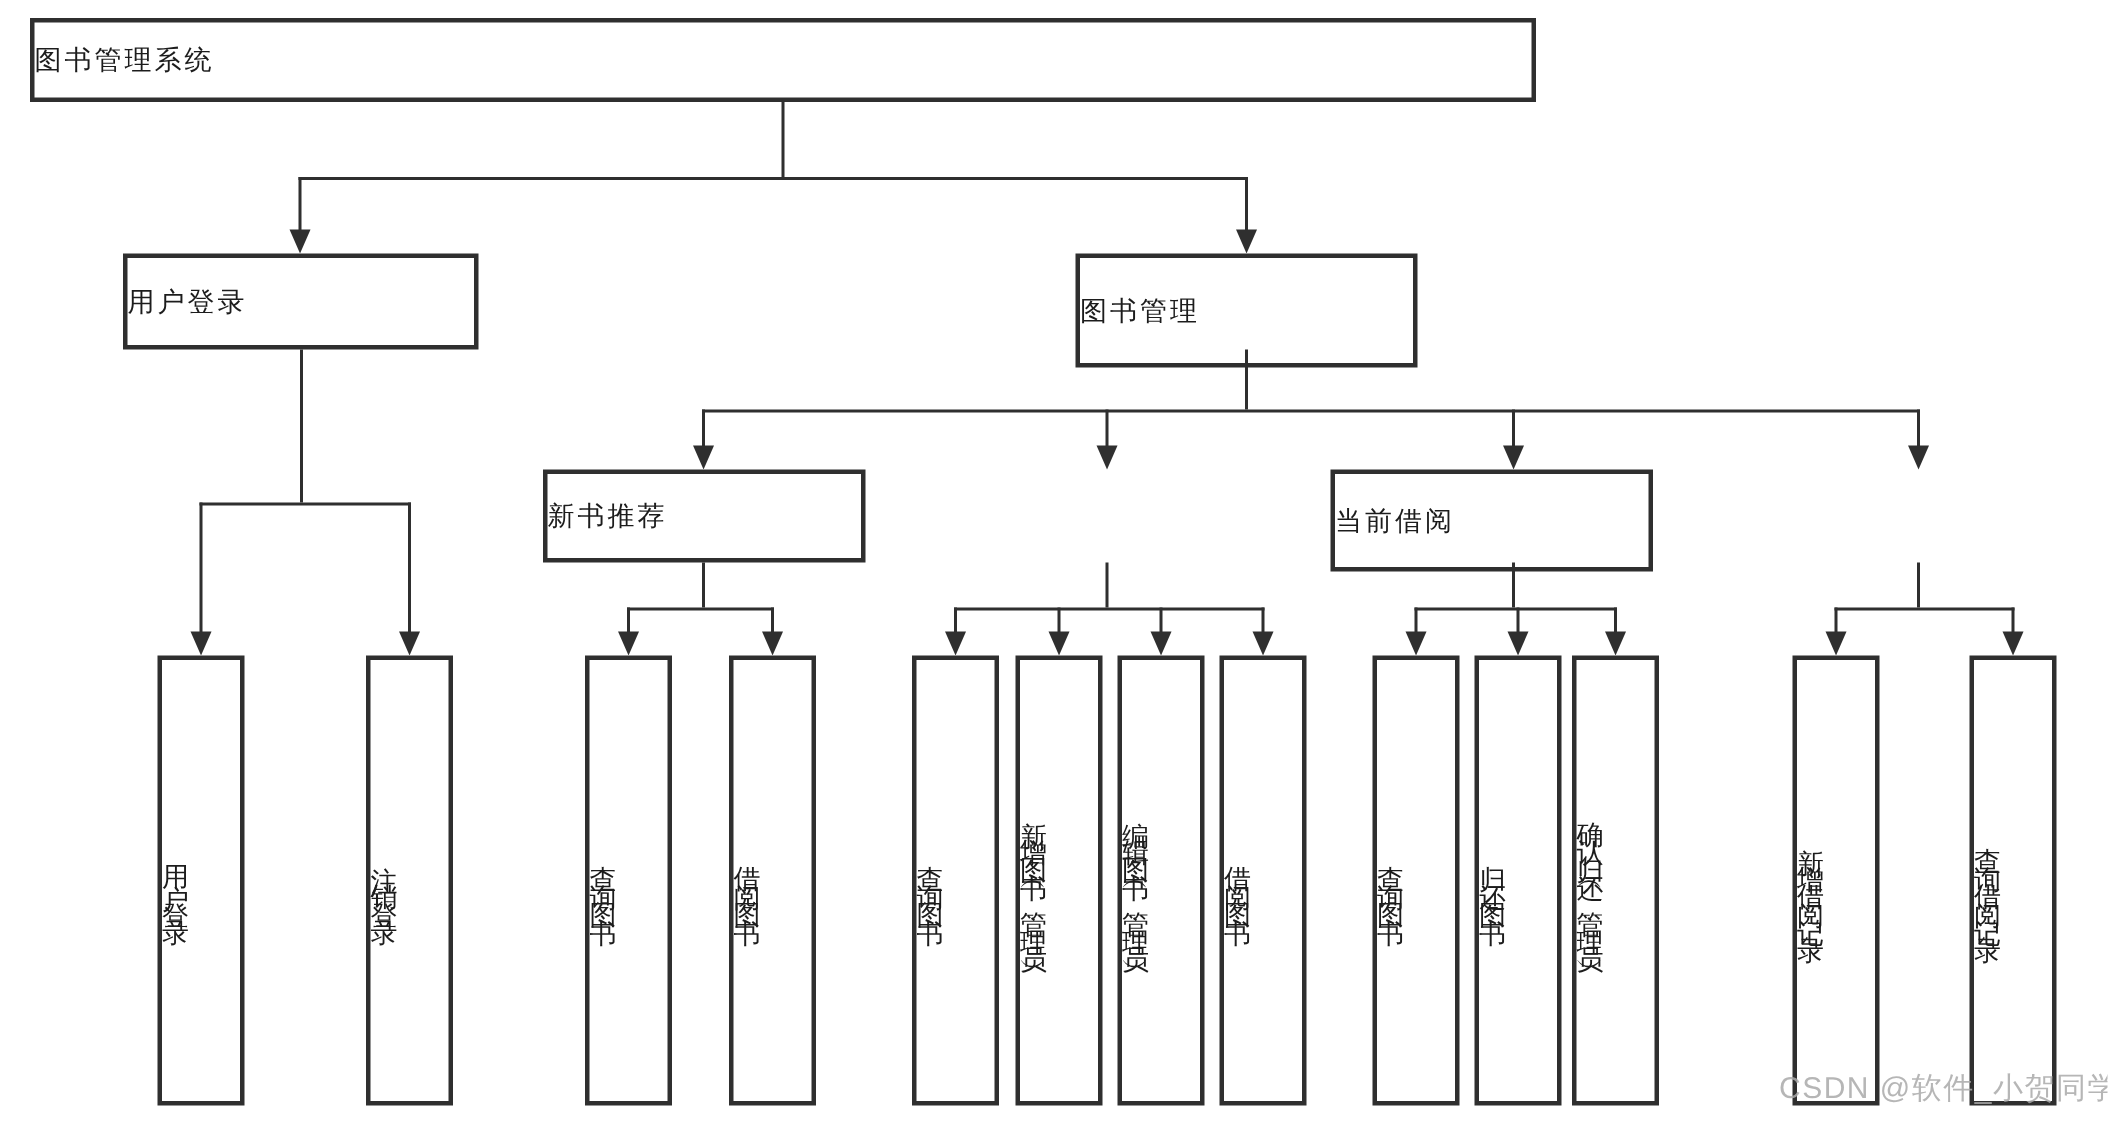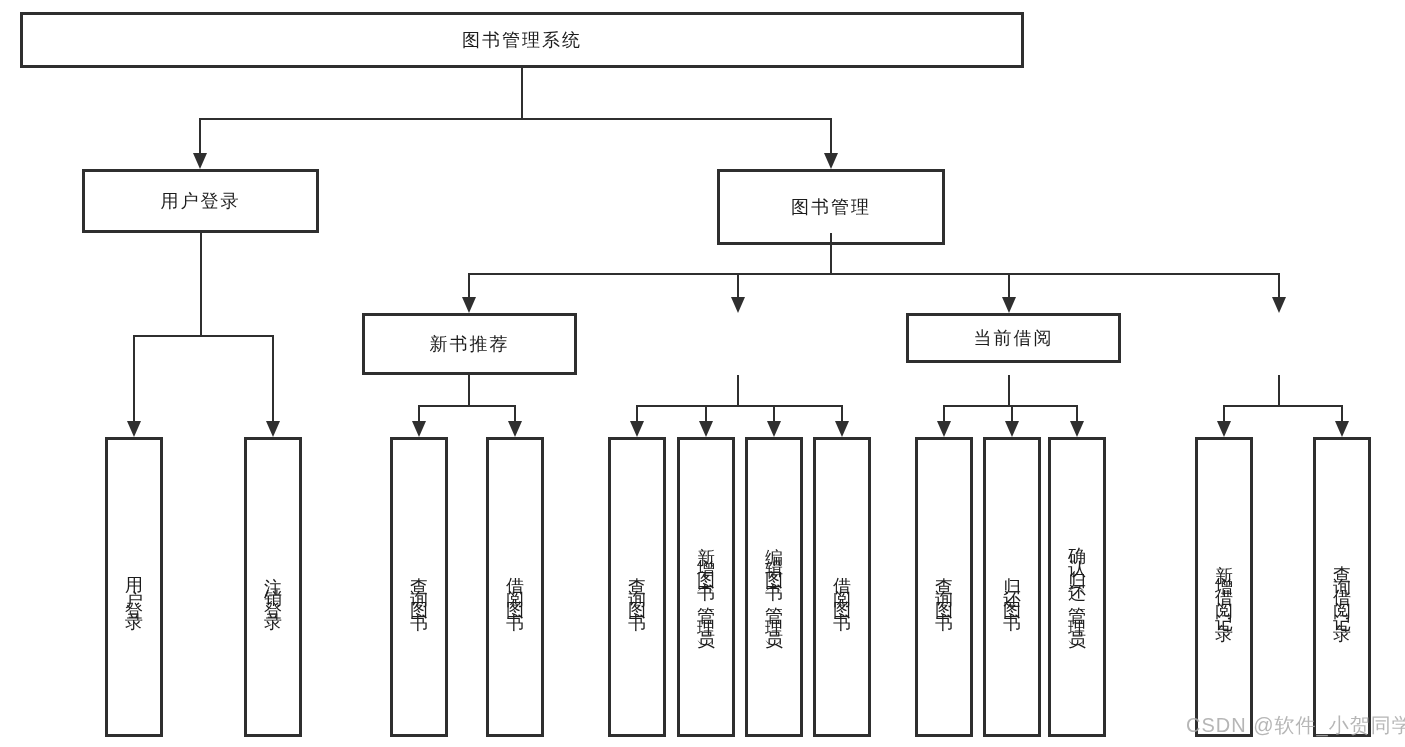--- a/index.html
+++ b/index.html
@@ -21,21 +21,20 @@
     background:var(--background);
     overflow:hidden;
   }
   .node{
     position:absolute;
     box-sizing:border-box;
     border:3px solid var(--line);
     background:var(--node_bg);
     display:flex;
     align-items:center;
-    justify-content:center;
     color:var(--text);
     font-size:18px;
     letter-spacing:2px;
     white-space:nowrap;
   }
   .leaf .label-v{
     writing-mode:vertical-rl;
     text-orientation:mixed;
     letter-spacing:12px;
     line-height:1;
@@ -97,21 +96,21 @@
   <div class="vline" style="left:737px;top:273px;height:25px"></div>
   <div class="arrow" style="left:731px;top:297px"></div>
   <div class="vline" style="left:1008px;top:273px;height:25px"></div>
   <div class="arrow" style="left:1002px;top:297px"></div>
   <div class="vline" style="left:1278px;top:273px;height:25px"></div>
   <div class="arrow" style="left:1272px;top:297px"></div>
 
   <div class="node" style="left:362px;top:313px;width:215px;height:62px">
     <span>新书推荐</span>
   </div>
-  <div class="node" style="left:906px;top:313px;width:215px;height:50px">
+  <div class="node" style="left:887px;top:313px;width:215px;height:68px">
     <span>当前借阅</span>
   </div>
 
   <div class="vline" style="left:468px;top:375px;height:30px"></div>
   <div class="hline" style="left:418px;top:405px;width:98px"></div>
   <div class="vline" style="left:418px;top:405px;height:17px"></div>
   <div class="arrow" style="left:412px;top:421px"></div>
   <div class="vline" style="left:514px;top:405px;height:17px"></div>
   <div class="arrow" style="left:508px;top:421px"></div>
 

